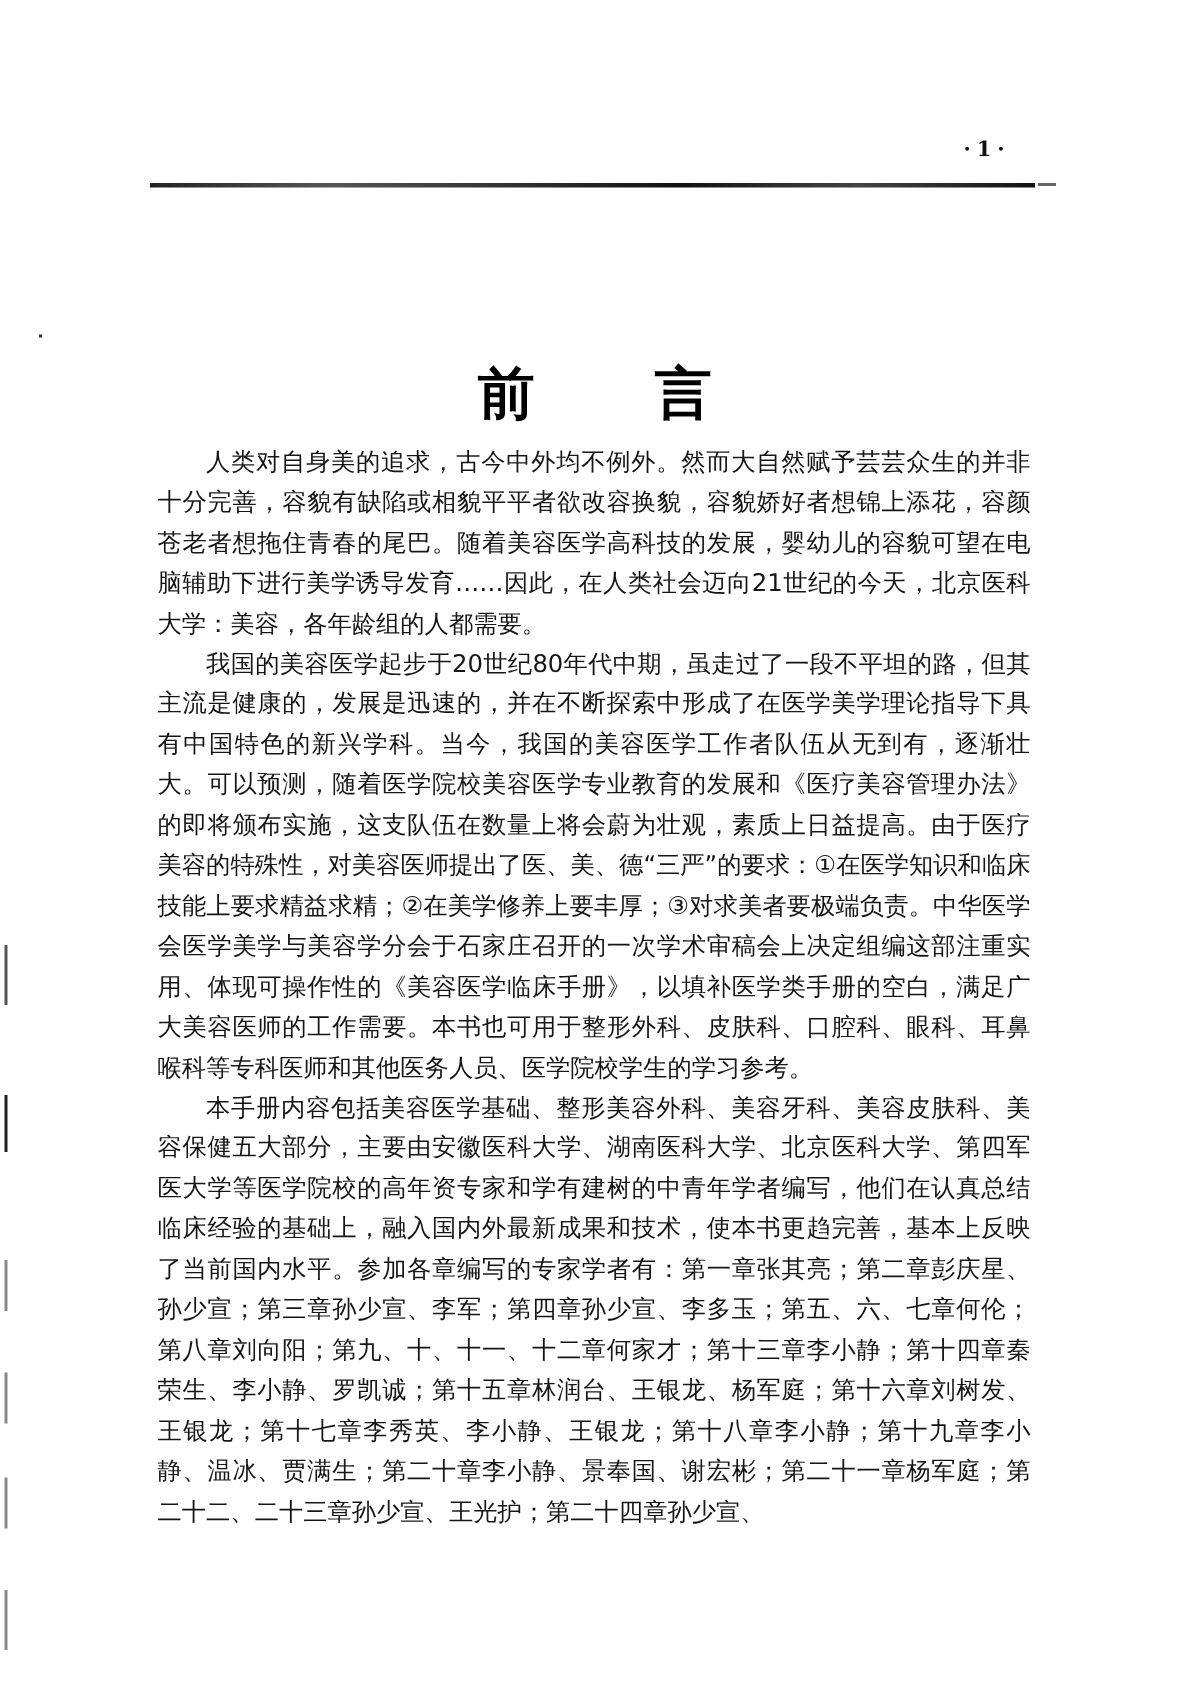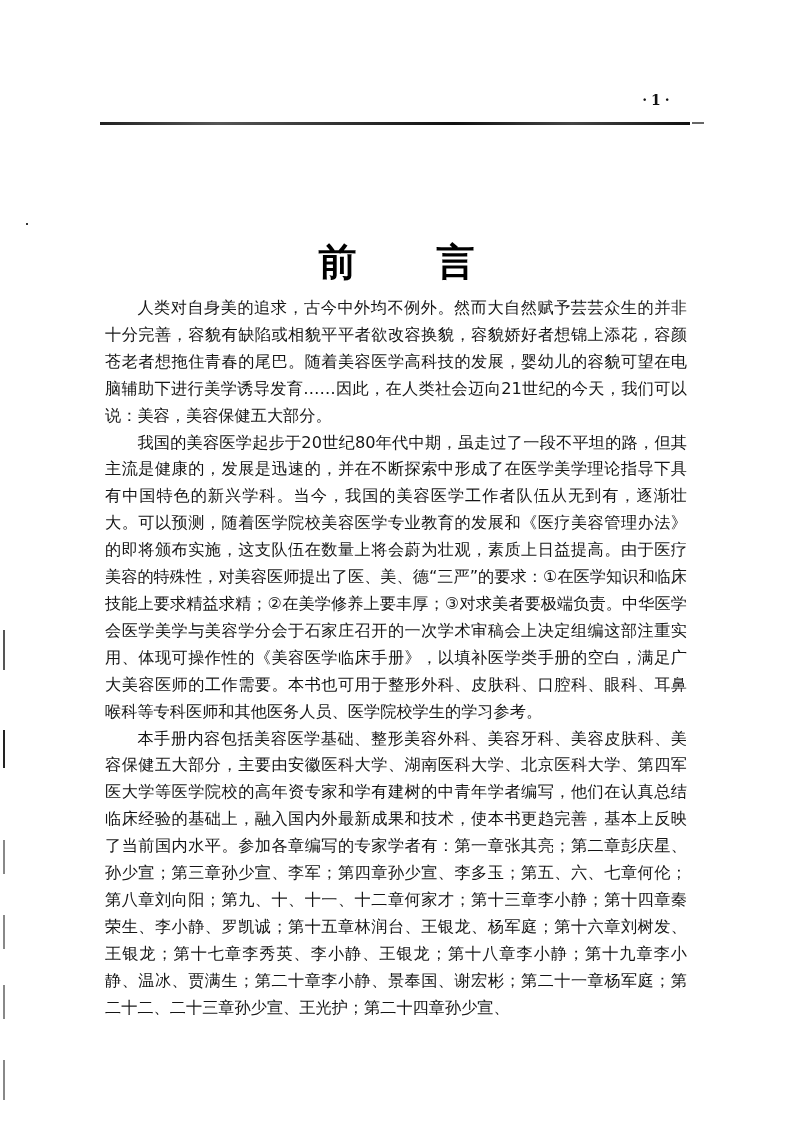--- a/index.html
+++ b/index.html
@@ -96,16 +96,16 @@
 <div class="margin-mark" style="top:630px;height:40px;"></div>
 <div class="margin-mark" style="top:730px;height:38px;background:#222;"></div>
 <div class="margin-mark" style="top:840px;height:34px;background:#888;"></div>
 <div class="margin-mark" style="top:915px;height:34px;background:#888;"></div>
 <div class="margin-mark" style="top:985px;height:34px;background:#888;"></div>
 <div class="margin-mark" style="top:1060px;height:40px;background:#888;"></div>
 
 <h1 class="page-title">前言</h1>
 
 <div class="body-text">
-  <p>人类对自身美的追求，古今中外均不例外。然而大自然赋予芸芸众生的并非十分完善，容貌有缺陷或相貌平平者欲改容换貌，容貌娇好者想锦上添花，容颜苍老者想拖住青春的尾巴。随着美容医学高科技的发展，婴幼儿的容貌可望在电脑辅助下进行美学诱导发育……因此，在人类社会迈向21世纪的今天，我们可以说：美容，美容保健五大部分。</p>
+  <p>人类对自身美的追求，古今中外均不例外。然而大自然赋予芸芸众生的并非十分完善，容貌有缺陷或相貌平平者欲改容换貌，容貌娇好者想锦上添花，容颜苍老者想拖住青春的尾巴。随着美容医学高科技的发展，婴幼儿的容貌可望在电脑辅助下进行美学诱导发育……因此，在人类社会迈向21世纪的今天，北京医科大学：美容，各年龄组的人都需要。</p>
   <p>我国的美容医学起步于20世纪80年代中期，虽走过了一段不平坦的路，但其主流是健康的，发展是迅速的，并在不断探索中形成了在医学美学理论指导下具有中国特色的新兴学科。当今，我国的美容医学工作者队伍从无到有，逐渐壮大。可以预测，随着医学院校美容医学专业教育的发展和《医疗美容管理办法》的即将颁布实施，这支队伍在数量上将会蔚为壮观，素质上日益提高。由于医疗美容的特殊性，对美容医师提出了医、美、德“三严”的要求：①在医学知识和临床技能上要求精益求精；②在美学修养上要丰厚；③对求美者要极端负责。中华医学会医学美学与美容学分会于石家庄召开的一次学术审稿会上决定组编这部注重实用、体现可操作性的《美容医学临床手册》，以填补医学类手册的空白，满足广大美容医师的工作需要。本书也可用于整形外科、皮肤科、口腔科、眼科、耳鼻喉科等专科医师和其他医务人员、医学院校学生的学习参考。</p>
   <p>本手册内容包括美容医学基础、整形美容外科、美容牙科、美容皮肤科、美容保健五大部分，主要由安徽医科大学、湖南医科大学、北京医科大学、第四军医大学等医学院校的高年资专家和学有建树的中青年学者编写，他们在认真总结临床经验的基础上，融入国内外最新成果和技术，使本书更趋完善，基本上反映了当前国内水平。参加各章编写的专家学者有：第一章张其亮；第二章彭庆星、孙少宣；第三章孙少宣、李军；第四章孙少宣、李多玉；第五、六、七章何伦；第八章刘向阳；第九、十、十一、十二章何家才；第十三章李小静；第十四章秦荣生、李小静、罗凯诚；第十五章林润台、王银龙、杨军庭；第十六章刘树发、王银龙；第十七章李秀英、李小静、王银龙；第十八章李小静；第十九章李小静、温冰、贾满生；第二十章李小静、景奉国、谢宏彬；第二十一章杨军庭；第二十二、二十三章孙少宣、王光护；第二十四章孙少宣、</p>
 </div>
 
 </body></html>

